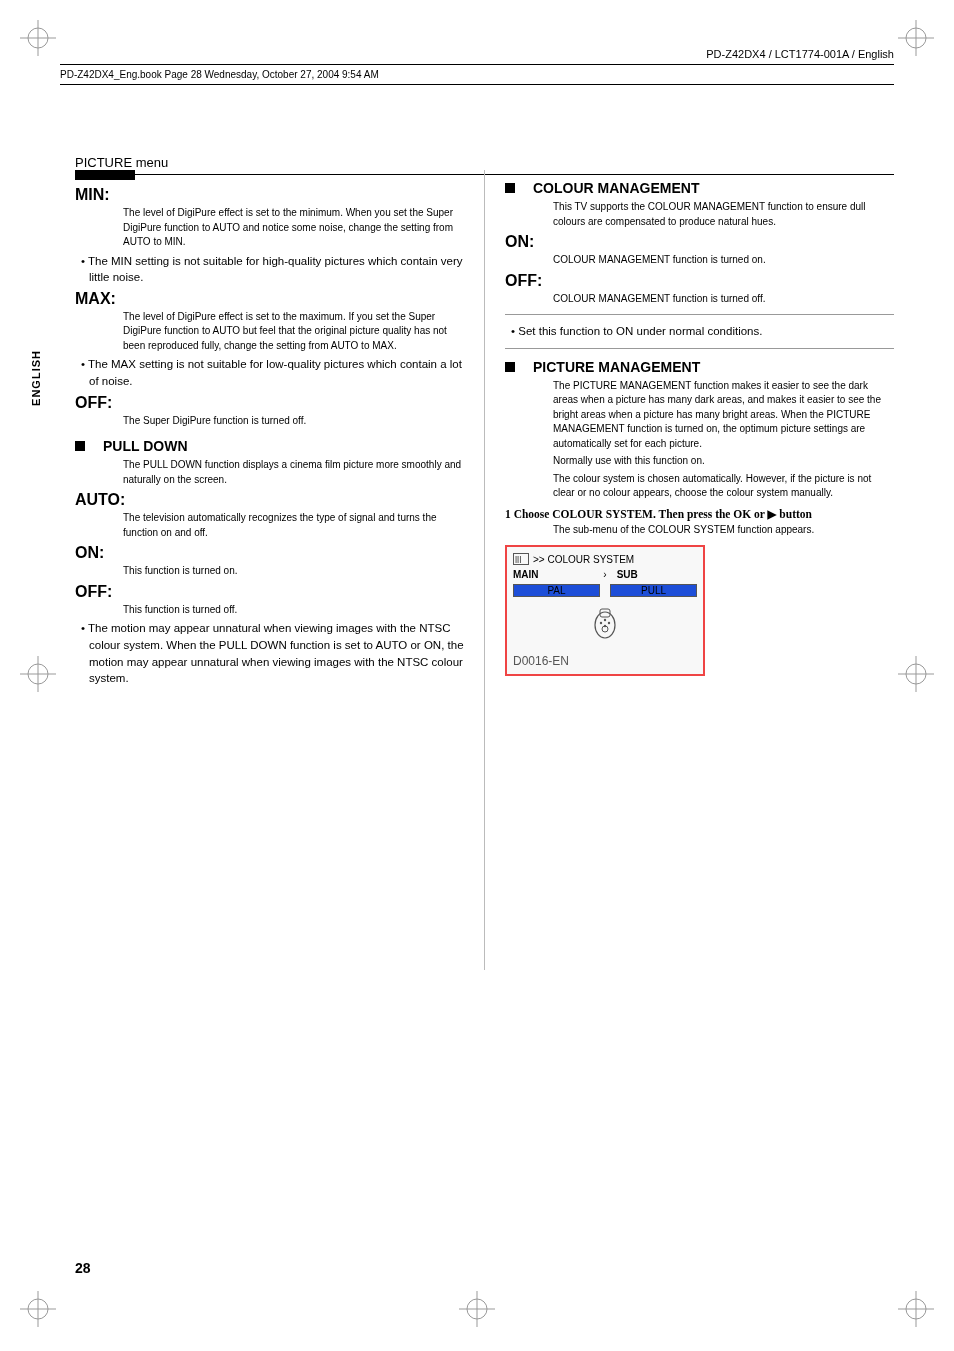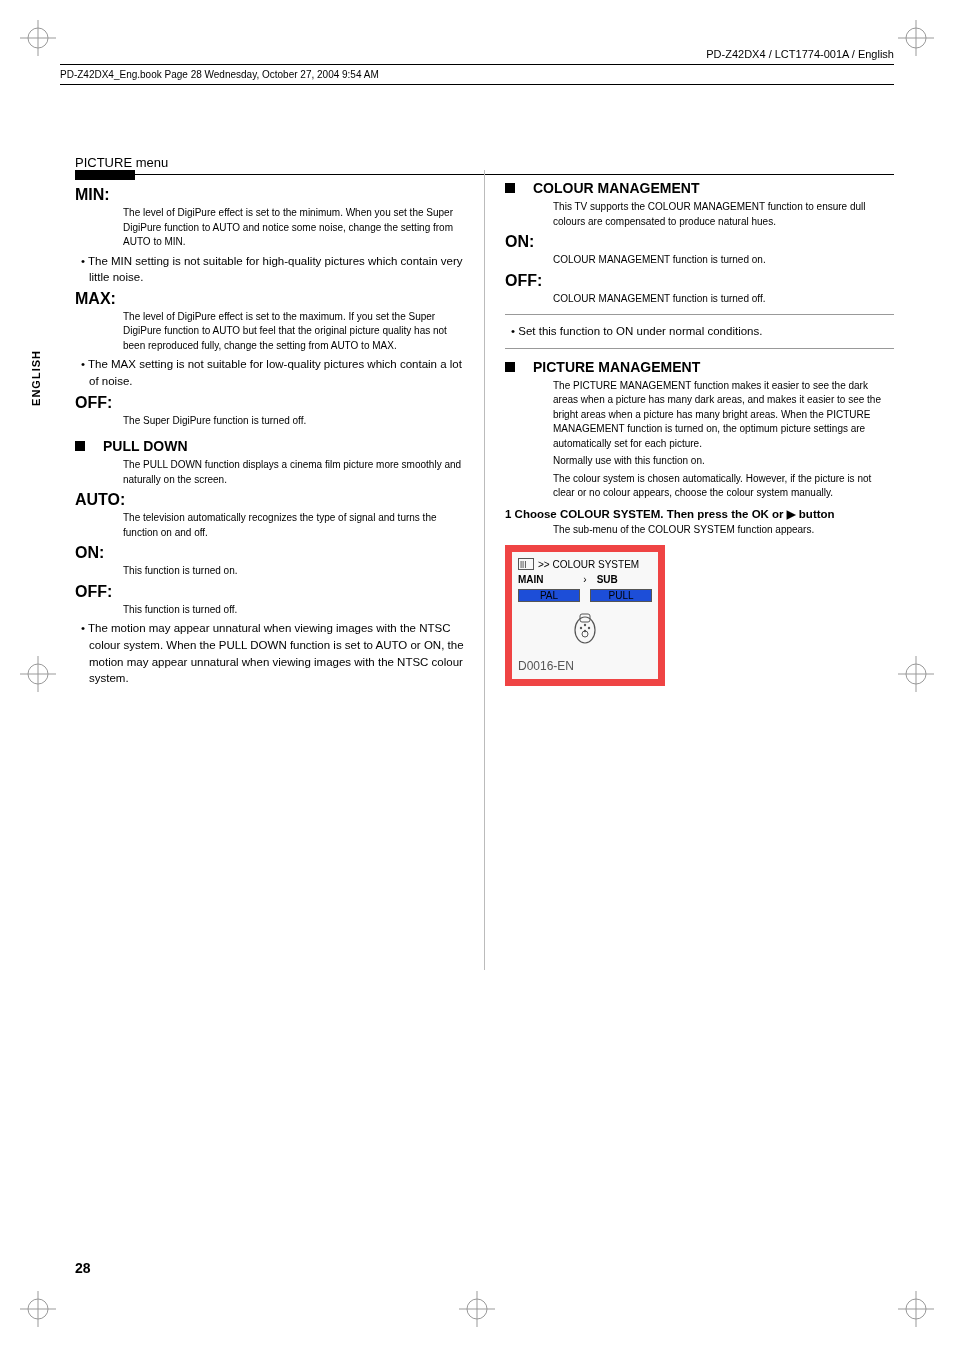--- a/index.html
+++ b/index.html
@@ -143,31 +143,31 @@
     }
 
     .divider {
       border: none;
       border-top: 1px solid #999;
       margin: 8px 0;
     }
 
     
     .numbered-item {
-      font-family: Liberation Sans, sans-serif;
+      font-family: Liberation Serif, serif;
       font-size: 11.5px;
       font-weight: bold;
       margin-top: 6px;
       margin-bottom: 2px;
     }
 
     
     .tv-screen {
-      border: 7px solid #ef4444;
-      width: 160px;
+      border: 2px solid #ef4444;
+      width: 200px;
       margin-top: 8px;
       background: #f8f8f8;
       padding: 6px;
       font-family: Arial, sans-serif;
       font-size: 10px;
     }
     .tv-screen-header {
       display: flex;
       align-items: center;
       gap: 4px;

